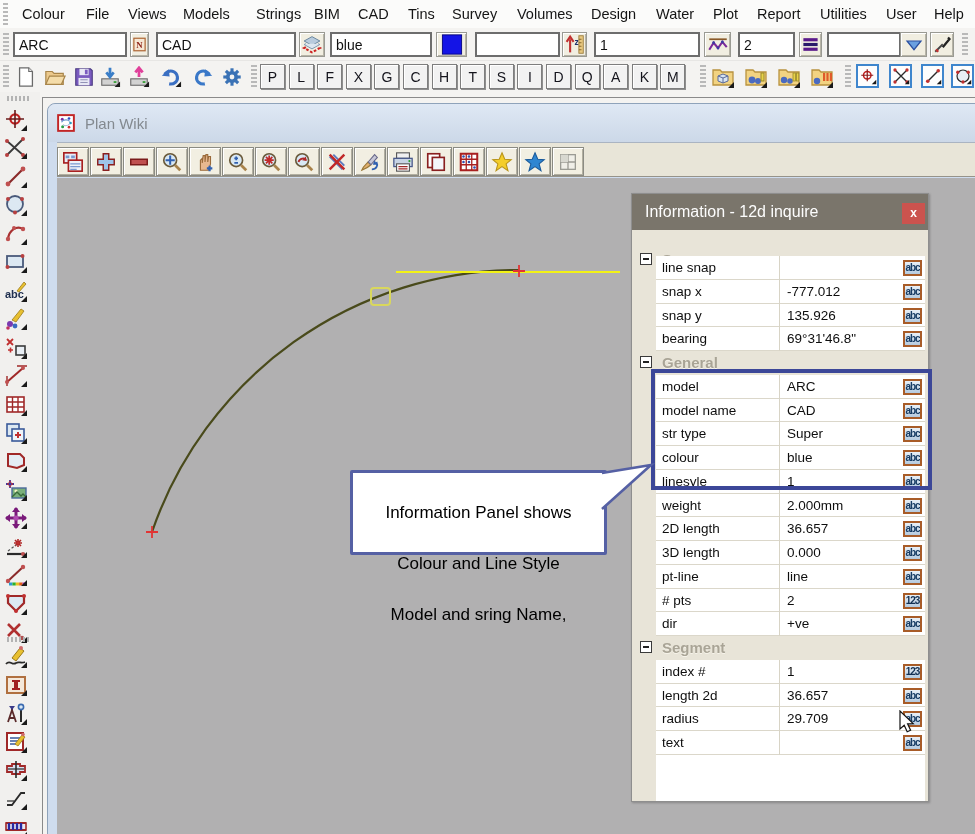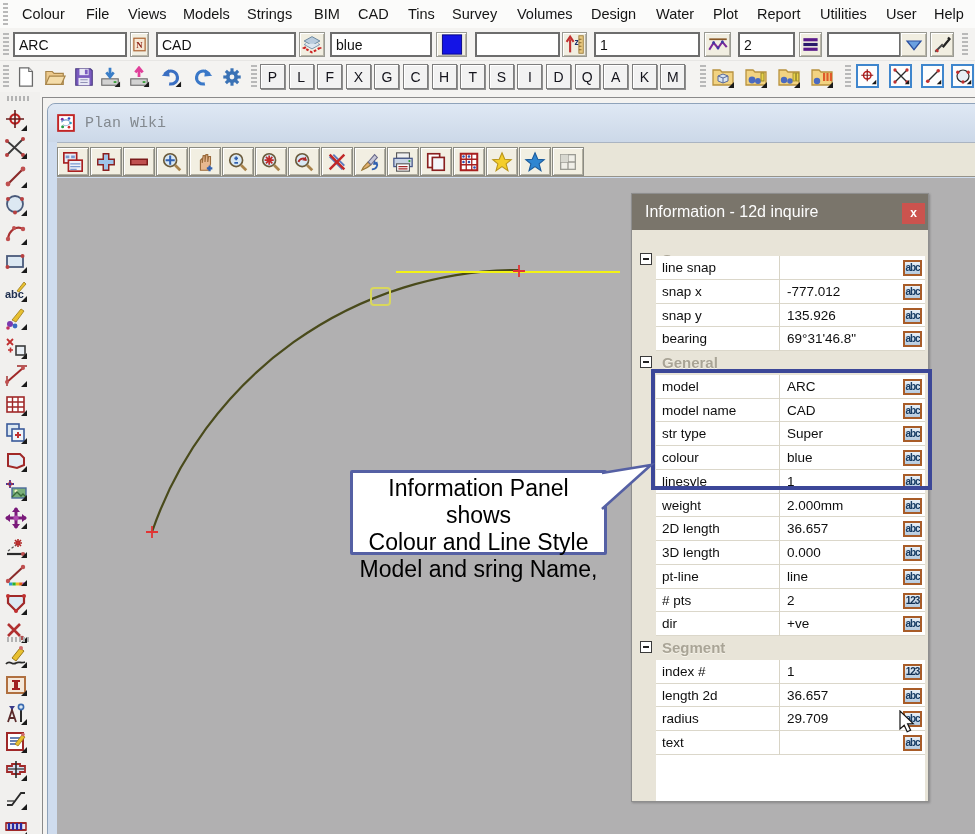--- a/index.html
+++ b/index.html
@@ -40,21 +40,21 @@
     repeating-linear-gradient(to right,#b3b3b3 0 2px,transparent 2px 4px);}
   .sb-item{position:absolute;left:4px;width:33px;height:24px;}
   .sb-item svg{position:absolute;left:0;top:0;}
   #workspace{position:absolute;left:40px;top:0;width:935px;height:742px;background:#f4f3f1;}
   #ws-frame-top{position:absolute;left:2px;top:5px;right:0;height:1px;background:#8a8a8a;}
   #ws-frame-left{position:absolute;left:2px;top:5px;width:1px;bottom:0;background:#8a8a8a;}
 
   #planwin{position:absolute;left:7px;top:11px;right:-2px;bottom:-2px;background:#cfdcee;
     border:1px solid #8fa3ba;border-radius:8px 0 0 0;}
   #plan-titlebar{position:absolute;left:0;top:0;right:0;height:38px;border-radius:8px 0 0 0;
-    background:linear-gradient(#dfe8f4,#ccd8e8);display:flex;align-items:center;font-family:Liberation Mono, monospace;}
+    background:linear-gradient(#dfe8f4,#ccd8e8);display:flex;align-items:center;}
   #plan-title{font-size:15px;color:#83898f;margin-left:10px;}
   #plan-toolbar{position:absolute;left:9px;top:38px;right:0;height:35px;background:#e8e5d8;
     border-bottom:1px solid #96938a;border-top:1px solid #aab4c2;}
   .pt-btn{position:absolute;top:4px;width:32px;height:29px;background:#f2efe2;
     border:1px solid #8b8b83;box-shadow:inset 1px 1px 0 #ffffff, inset -1px -1px 0 #b2afa0;
     display:flex;align-items:center;justify-content:center;padding:0;}
   #plan-canvas{position:absolute;left:9px;top:74px;right:0;bottom:0;background:#b1b0b1;}
 
   
   #infopanel{position:absolute;left:591px;top:101px;width:298px;height:609px;
@@ -83,38 +83,38 @@
   .ip-valbtn.num{border-color:#a85c28;color:#122f52;}
   #ip-bottom-white{position:absolute;left:24px;right:3px;background:#fff;}
 
   
   #blue-rect{position:absolute;left:611px;top:277px;width:281px;height:121px;
     border:4px solid #3c4798;background:transparent;}
 
   
   #callout{position:absolute;left:310px;top:378px;width:257px;height:85px;background:#fff;
     border:3px solid #5560a4;border-radius:2px;}
-  .callout-line{font-size:23px;color:#000;text-align:center;line-height:27px;}
+  .callout-line{font-size:17px;color:#000;text-align:center;line-height:27px;margin-top:24px;}
   #callout-text{position:absolute;left:0;right:0;top:2px;}
   #callout-tail{position:absolute;left:560px;top:365px;width:60px;height:60px;overflow:visible;}
 
   #cursor{position:absolute;left:858px;top:618px;width:20px;height:24px;}
 </style>
 </head>
 <body>
 
 <div id="screen">
 
   <div id="menubar">
     <span class="grip-v"></span>
   <span class="menu-item" style="left: 22px;">Colour</span>
       <span class="menu-item" style="left: 86px;">File</span>
       <span class="menu-item" style="left: 128px;">Views</span>
       <span class="menu-item" style="left: 183px;">Models</span>
-      <span class="menu-item" style="left: 247px;">Strings</span>
+      <span class="menu-item" style="left: 256px;">Strings</span>
       <span class="menu-item" style="left: 314px;">BIM</span>
       <span class="menu-item" style="left: 358px;">CAD</span>
       <span class="menu-item" style="left: 408px;">Tins</span>
       <span class="menu-item" style="left: 452px;">Survey</span>
       <span class="menu-item" style="left: 517px;">Volumes</span>
       <span class="menu-item" style="left: 591px;">Design</span>
       <span class="menu-item" style="left: 656px;">Water</span>
       <span class="menu-item" style="left: 713px;">Plot</span>
       <span class="menu-item" style="left: 757px;">Report</span>
       <span class="menu-item" style="left: 820px;">Utilities</span>

